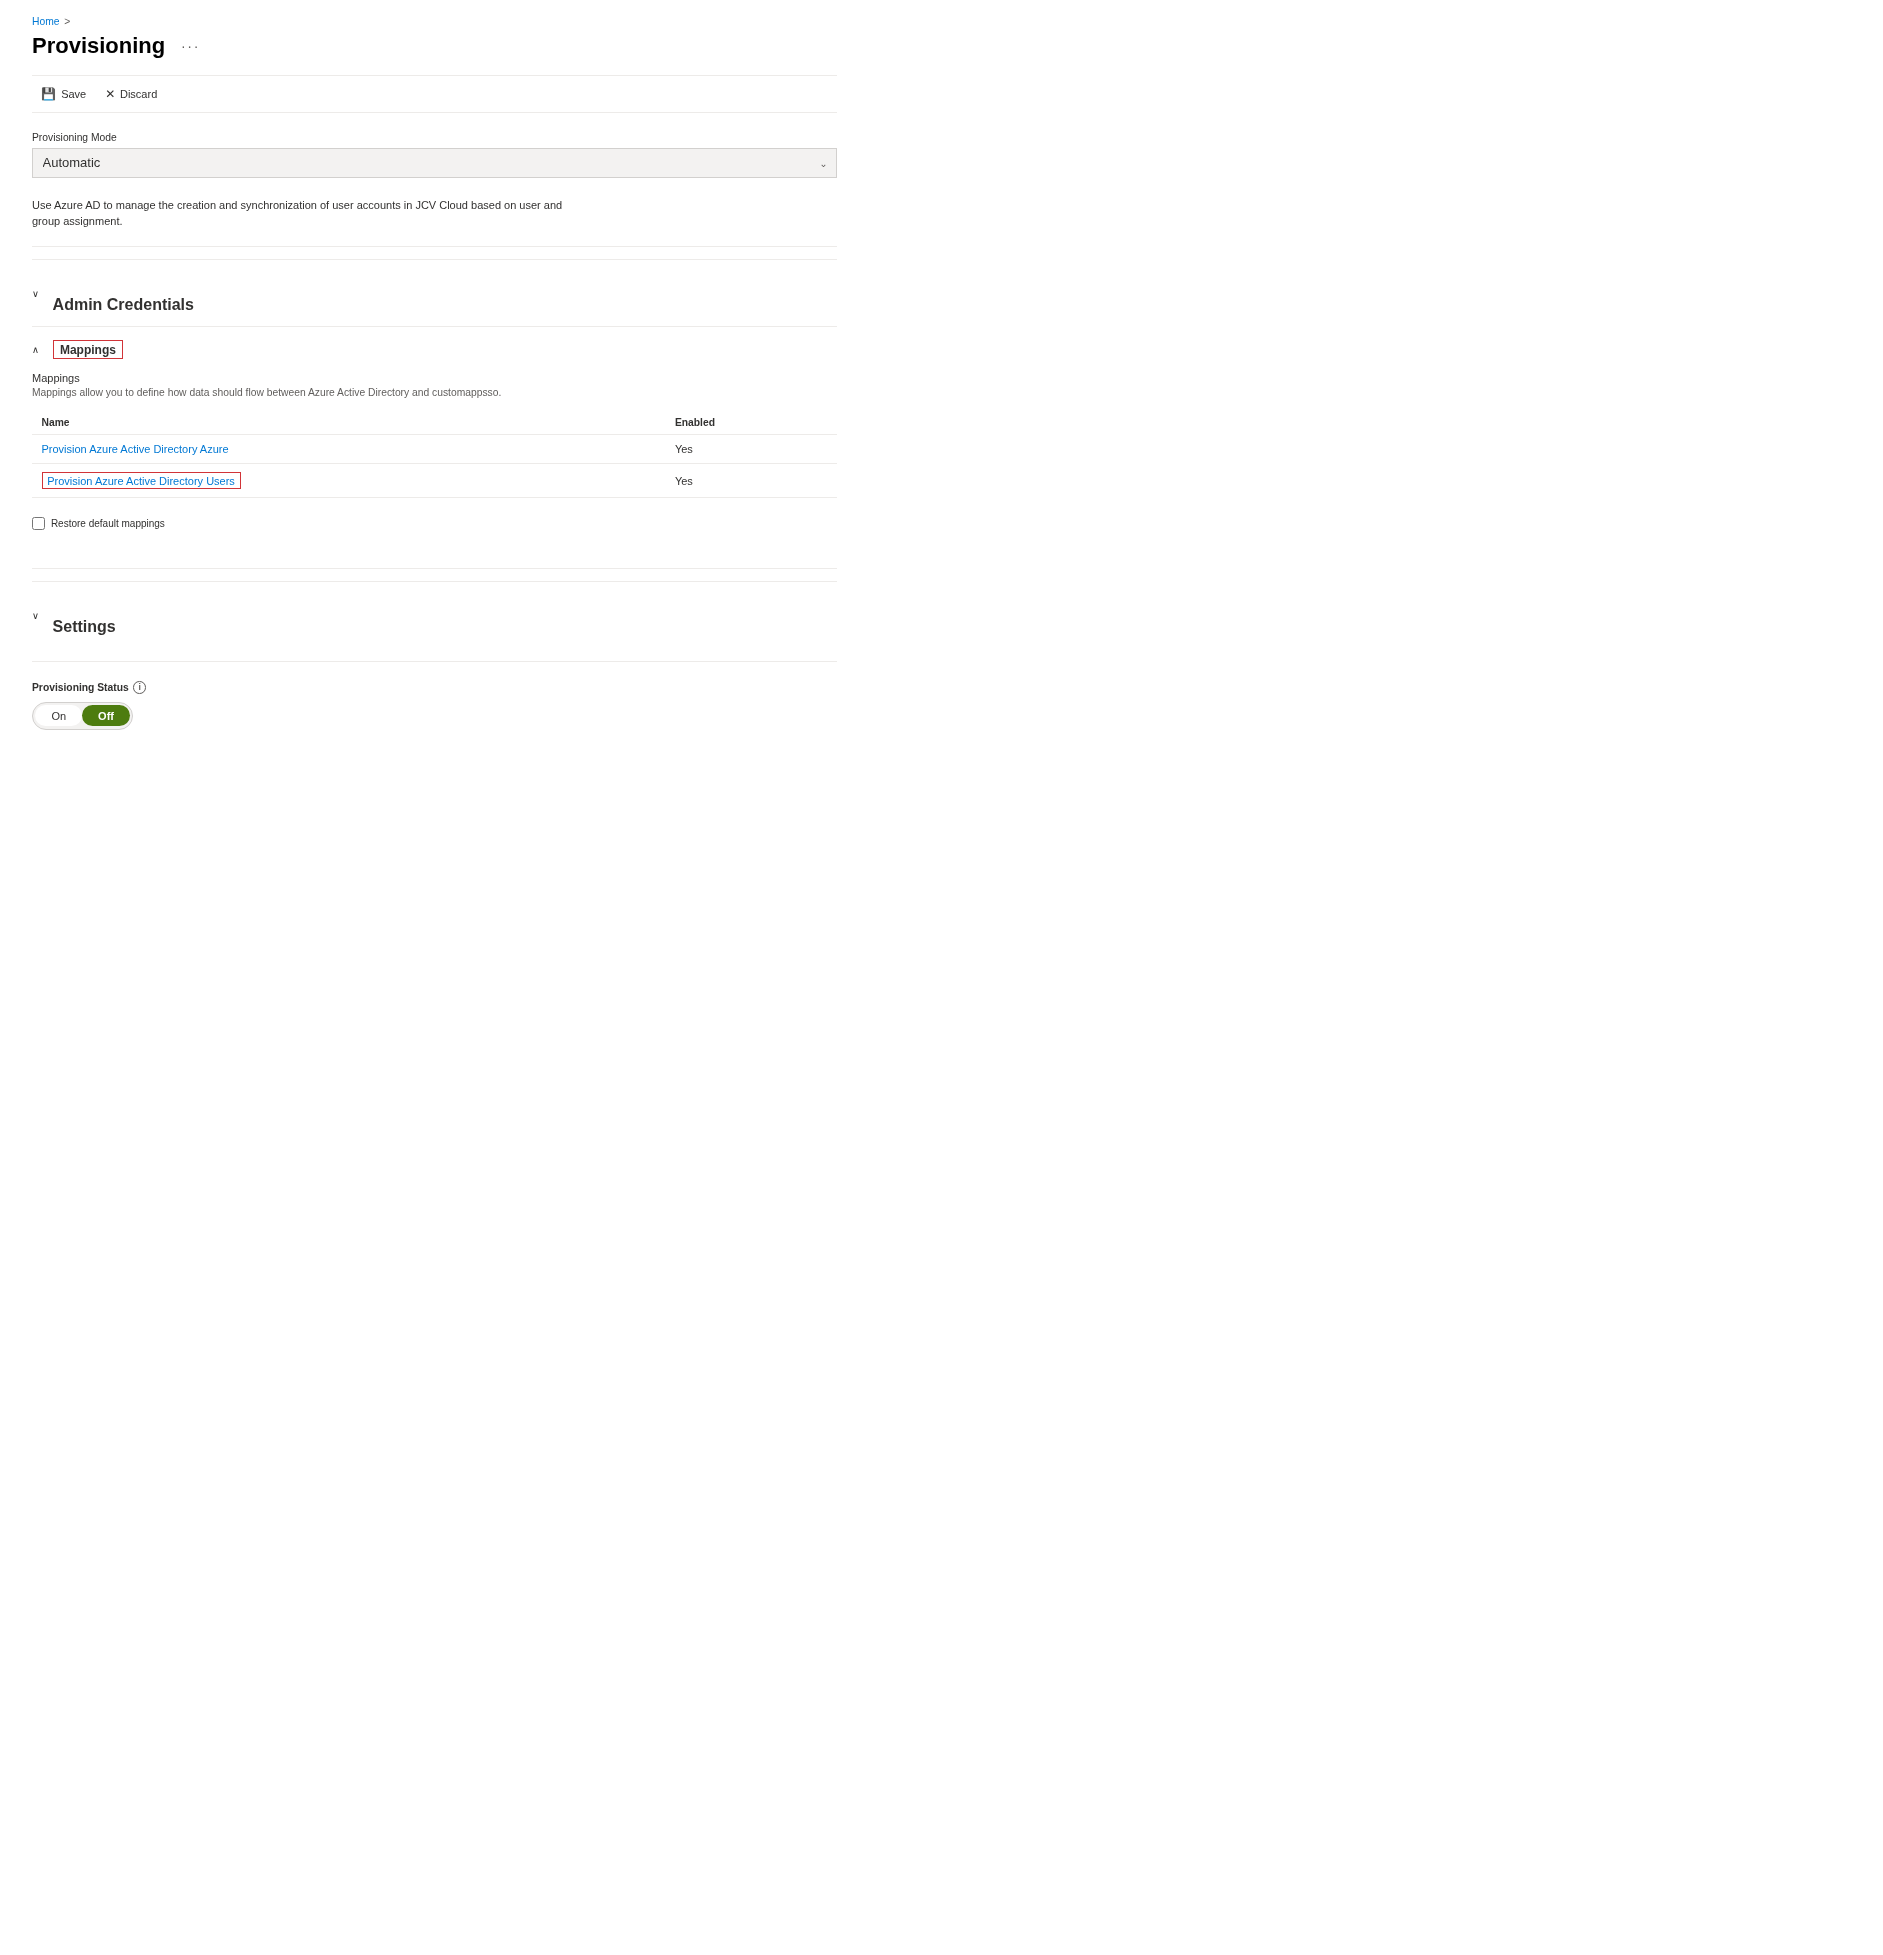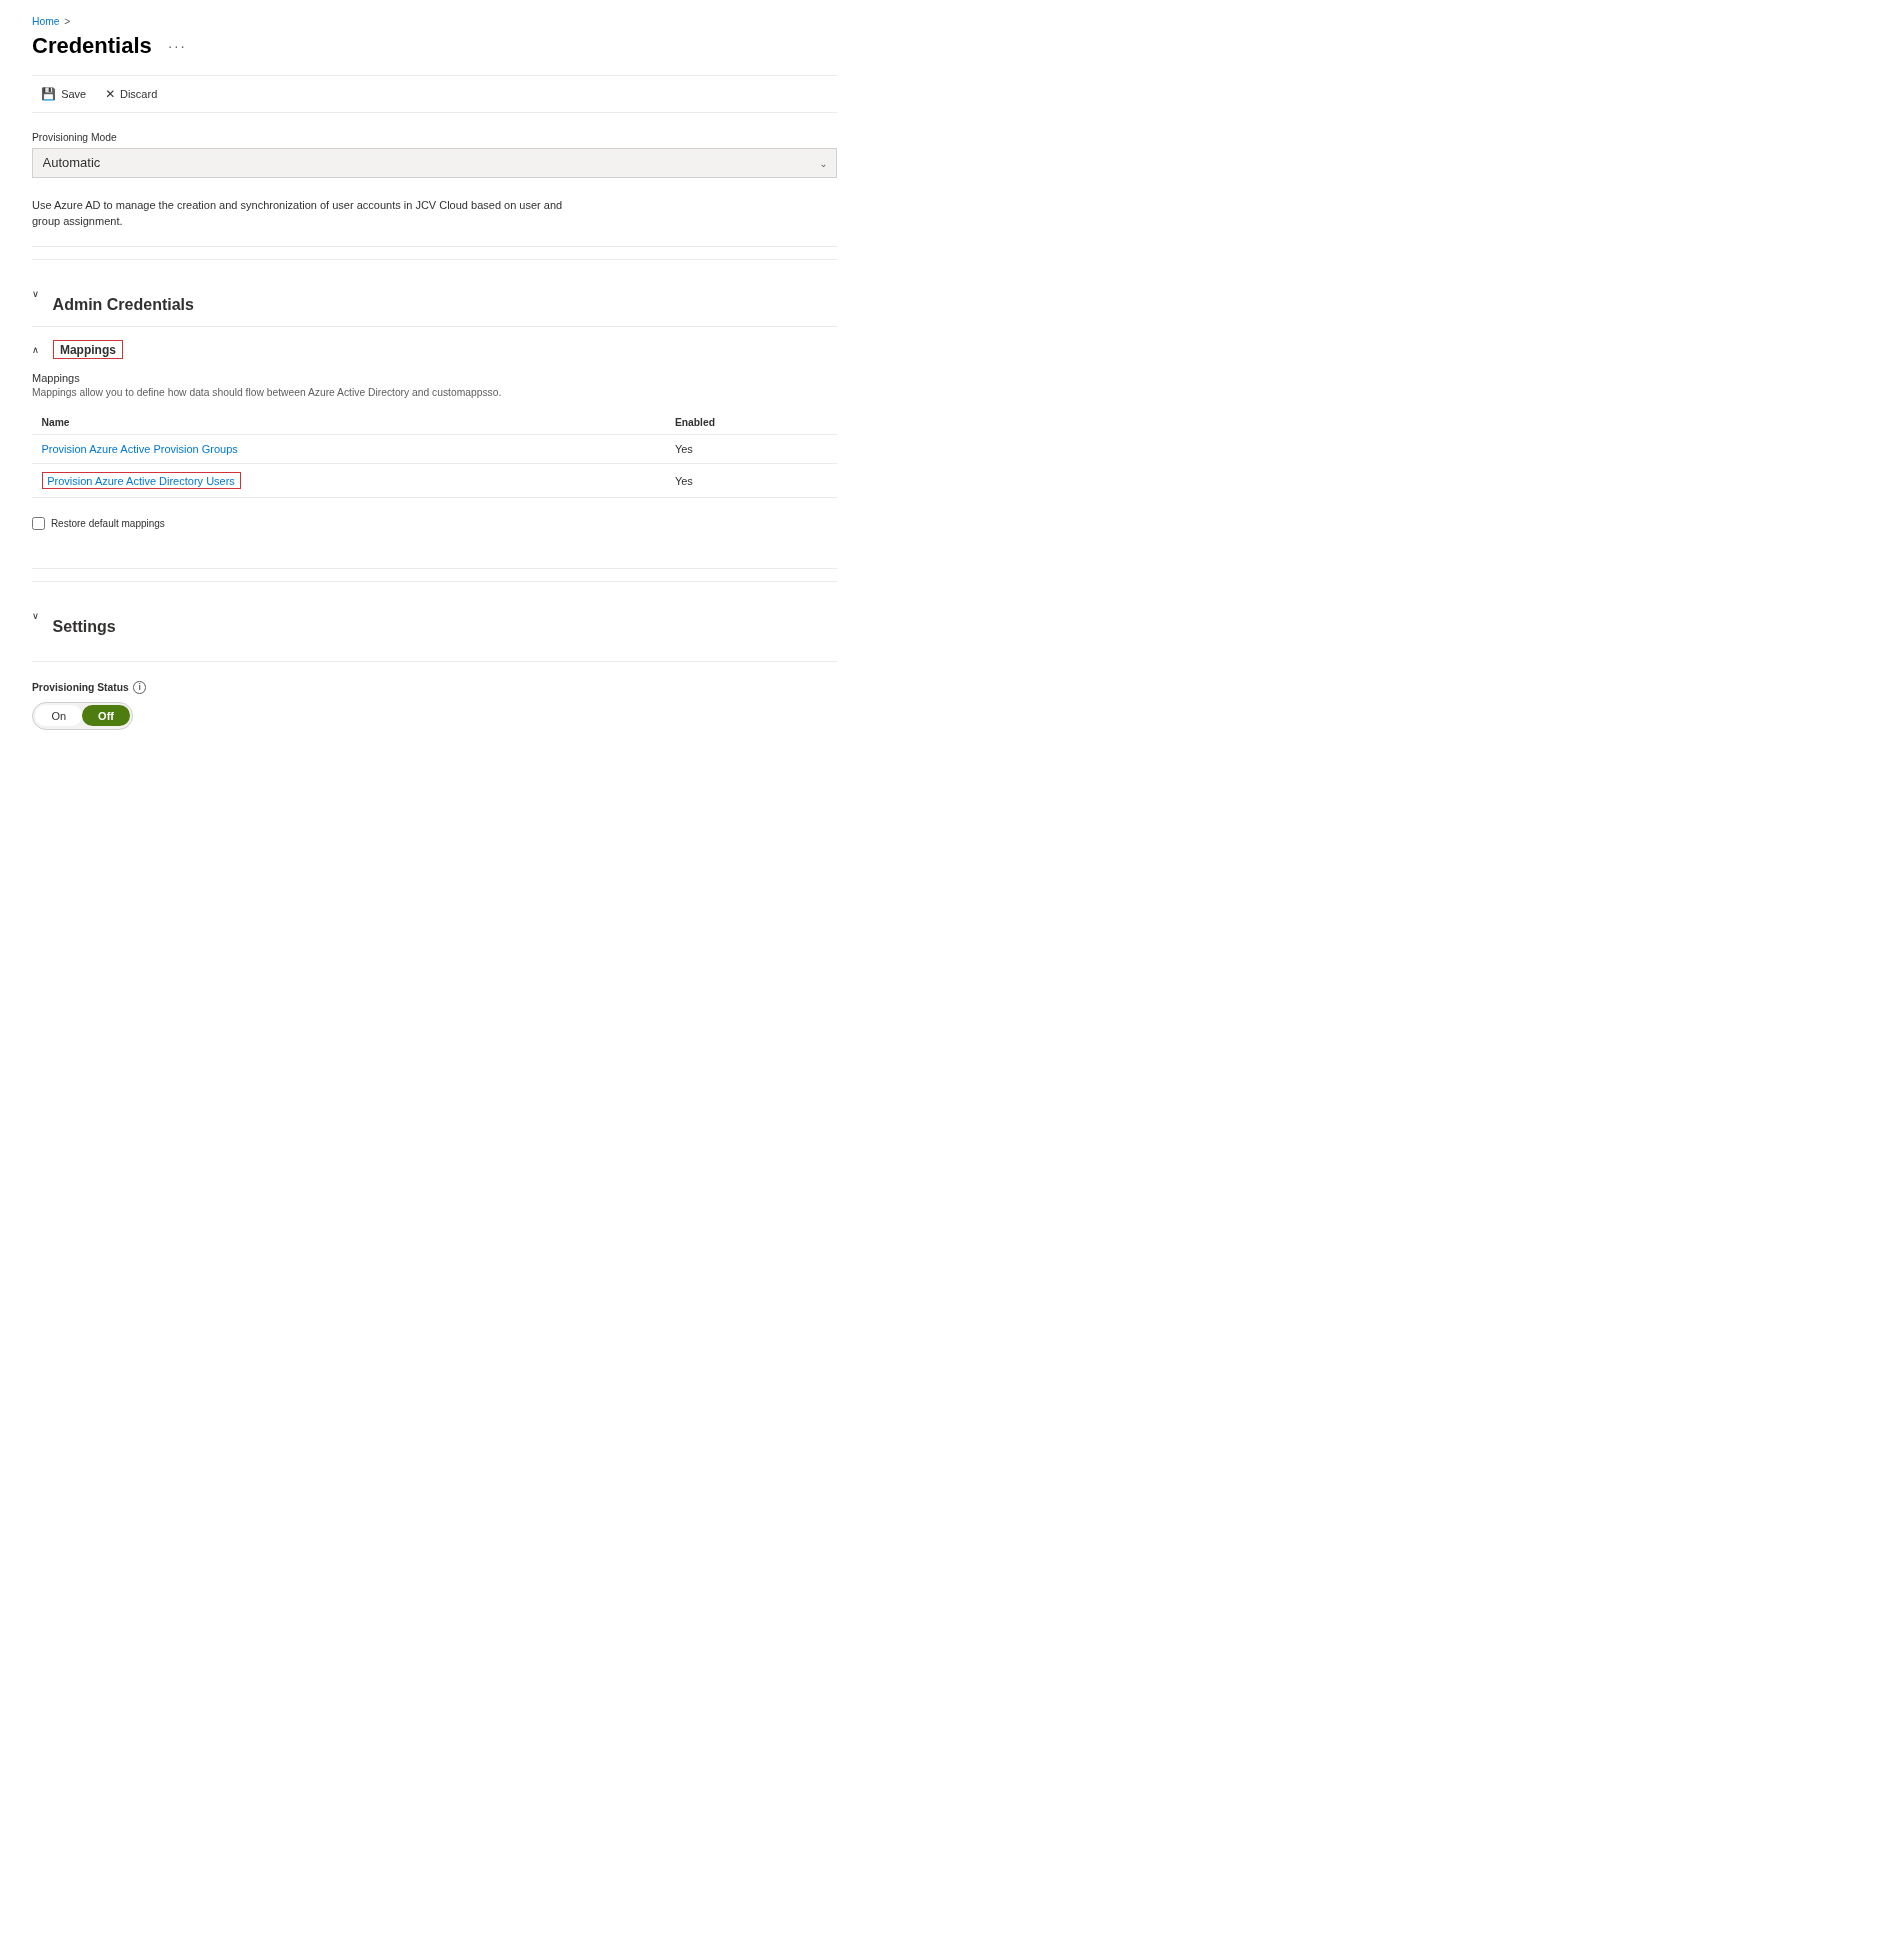--- a/index.html
+++ b/index.html
@@ -308,21 +308,21 @@
   </style>
 </head>
 <body>
 
 <div class="breadcrumb">
   <a class="breadcrumb-link">Home</a>
   <span class="breadcrumb-separator">&gt;</span>
 </div>
 
 <div class="page-header">
-  <h1 class="page-title">Credentials</h1>
+  <h1 class="page-title">Provisioning</h1>
   <span class="ellipsis-menu">···</span>
 </div>
 
 <div class="toolbar">
   <button class="toolbar-btn">
     <span class="icon">💾</span>
     <span>Save</span>
   </button>
   <button class="toolbar-btn">
     <span class="icon">✕</span>
@@ -366,21 +366,21 @@
     <table class="mappings-table">
       <thead>
         <tr>
           <th>Name</th>
           <th>Enabled</th>
         </tr>
       </thead>
       <tbody>
         <tr class="table-row">
           <td>
-            <a class="mapping-link">Provision Azure Active Provision Groups</a>
+            <a class="mapping-link">Provision Azure Active Directory Azure</a>
           </td>
           <td>Yes</td>
         </tr>
         <tr class="table-row">
           <td>
             <a class="mapping-link-highlighted">Provision Azure Active Directory Users</a>
           </td>
           <td>Yes</td>
         </tr>
       </tbody>

